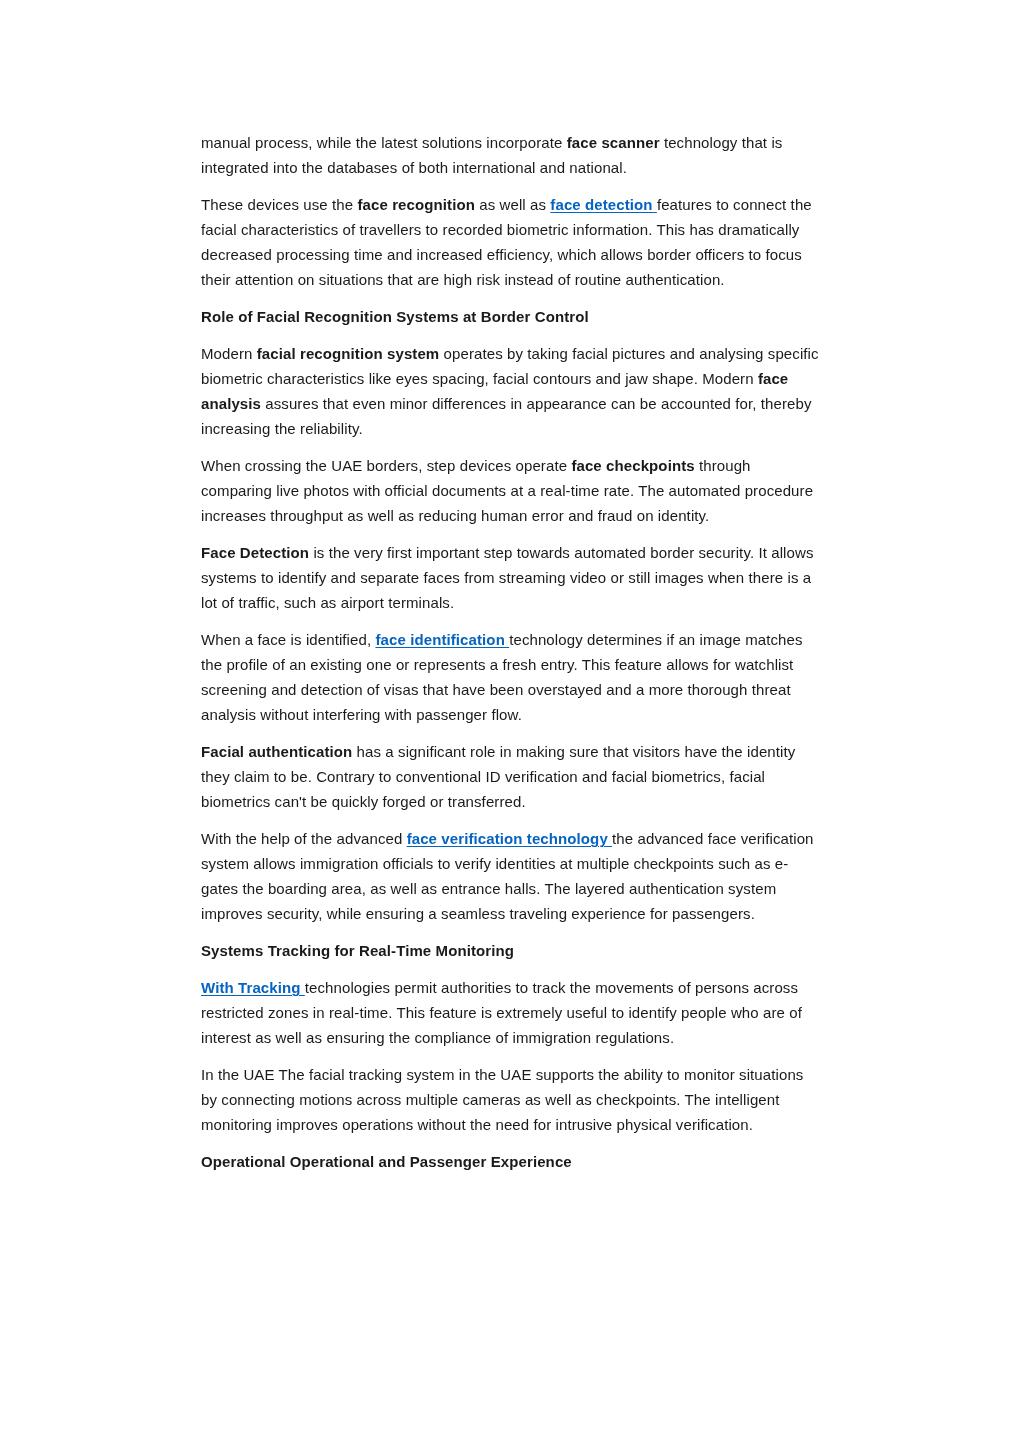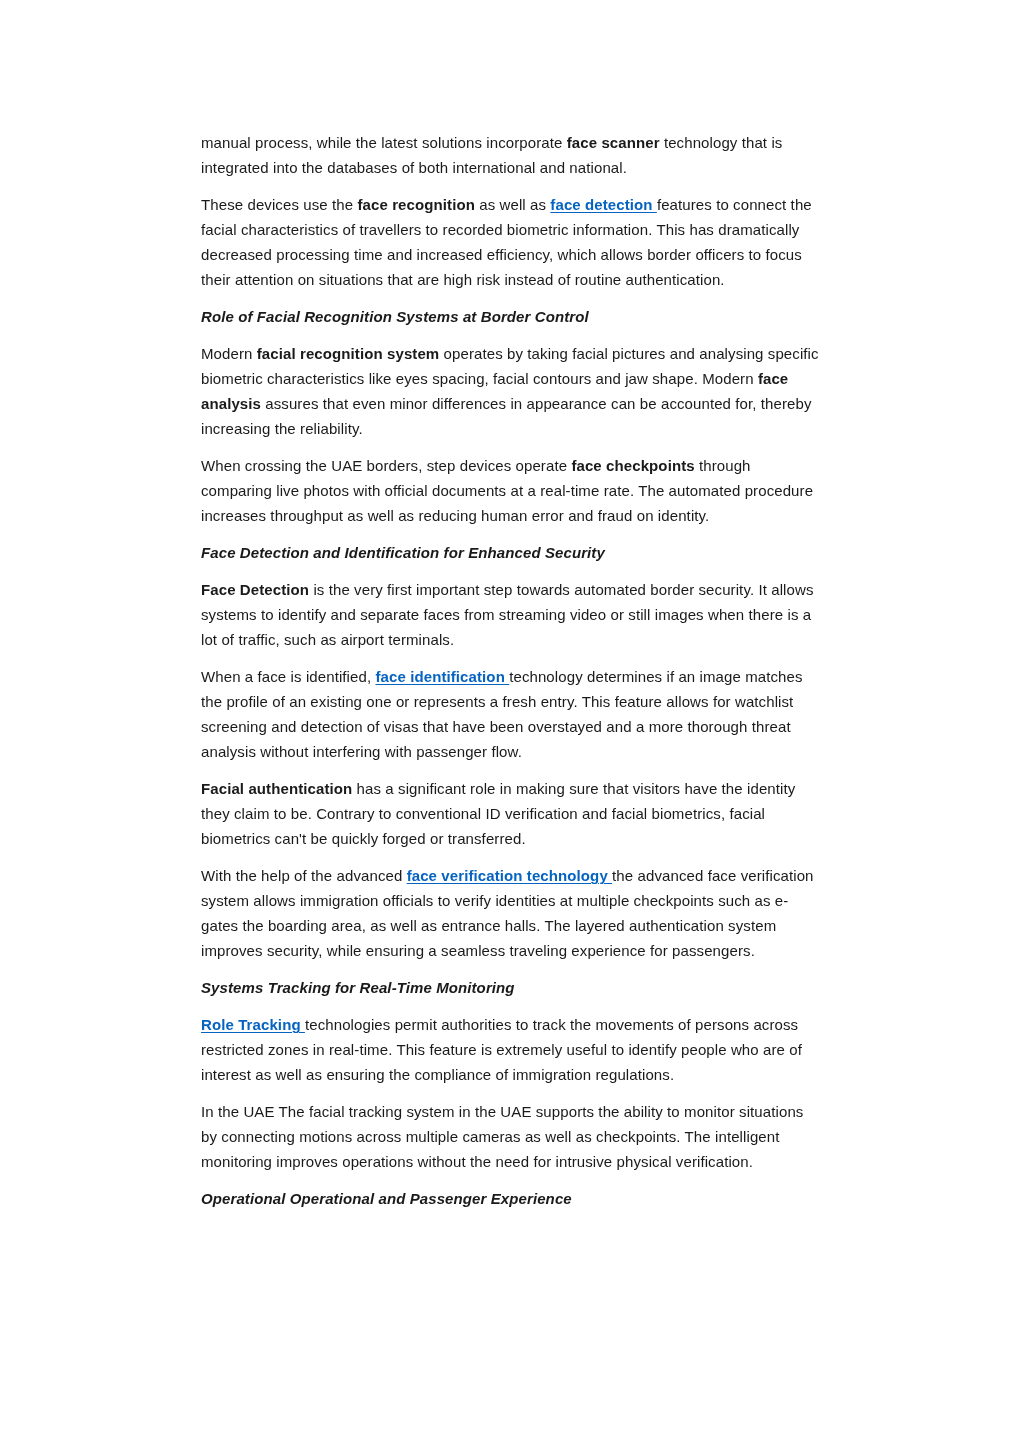--- a/index.html
+++ b/index.html
@@ -22,21 +22,20 @@
   }
   .doc-par, .doc-head {
     font-size: 15px;
     line-height: 25px;
     margin: 0 0 12px 0;
     font-weight: normal;
     letter-spacing: 0.1px;
   }
   .doc-head {
     font-weight: bold;
-    font-style: italic;
   }
   .bold {
     font-weight: bold;
   }
   a.doc-link {
     color: var(--link-color, #0563C1);
     font-weight: bold;
     text-decoration: underline;
     text-decoration-thickness: 1px;
     text-underline-offset: 2px;
@@ -46,23 +45,22 @@
 </head>
 <body>
 
 <div class="page">
   <div class="content">
     <p class="doc-par"><span>manual process, while the latest solutions incorporate </span><span class="bold">face scanner</span><span> technology that is integrated into the databases of both international and national.</span></p>
     <p class="doc-par"><span>These devices use the </span><span class="bold">face recognition</span><span> as well as </span><a href="#" class="doc-link">face detection </a><span>features to connect the facial characteristics of travellers to recorded biometric information. This has dramatically decreased processing time and increased efficiency, which allows border officers to focus their attention on situations that are high risk instead of routine authentication.</span></p>
     <h2 class="doc-head"><span class="bold">Role of Facial Recognition Systems at Border Control</span></h2>
     <p class="doc-par"><span>Modern </span><span class="bold">facial recognition system</span><span> operates by taking facial pictures and analysing specific biometric characteristics like eyes spacing, facial contours and jaw shape. Modern </span><span class="bold">face analysis</span><span> assures that even minor differences in appearance can be accounted for, thereby increasing the reliability.</span></p>
     <p class="doc-par"><span>When crossing the UAE borders, step devices operate </span><span class="bold">face checkpoints</span><span> through comparing live photos with official documents at a real-time rate. The automated procedure increases throughput as well as reducing human error and fraud on identity.</span></p>
-    <h2 class="doc-head"><span class="bold">Face Detection and Identification for Enhanced Security</span></h2>
     <p class="doc-par"><span class="bold">Face Detection</span><span> is the very first important step towards automated border security. It allows systems to identify and separate faces from streaming video or still images when there is a lot of traffic, such as airport terminals.</span></p>
     <p class="doc-par"><span>When a face is identified, </span><a href="#" class="doc-link">face identification </a><span>technology determines if an image matches the profile of an existing one or represents a fresh entry. This feature allows for watchlist screening and detection of visas that have been overstayed and a more thorough threat analysis without interfering with passenger flow.</span></p>
     <p class="doc-par"><span class="bold">Facial authentication</span><span> has a significant role in making sure that visitors have the identity they claim to be. Contrary to conventional ID verification and facial biometrics, facial biometrics can't be quickly forged or transferred.</span></p>
     <p class="doc-par"><span>With the help of the advanced </span><a href="#" class="doc-link">face verification technology </a><span>the advanced face verification system allows immigration officials to verify identities at multiple checkpoints such as e-gates the boarding area, as well as entrance halls. The layered authentication system improves security, while ensuring a seamless traveling experience for passengers.</span></p>
     <h2 class="doc-head"><span class="bold">Systems Tracking for Real-Time Monitoring</span></h2>
-    <p class="doc-par"><a href="#" class="doc-link">Role Tracking </a><span>technologies permit authorities to track the movements of persons across restricted zones in real-time. This feature is extremely useful to identify people who are of interest as well as ensuring the compliance of immigration regulations.</span></p>
+    <p class="doc-par"><a href="#" class="doc-link">With Tracking </a><span>technologies permit authorities to track the movements of persons across restricted zones in real-time. This feature is extremely useful to identify people who are of interest as well as ensuring the compliance of immigration regulations.</span></p>
     <p class="doc-par"><span>In the UAE The facial tracking system in the UAE supports the ability to monitor situations by connecting motions across multiple cameras as well as checkpoints. The intelligent monitoring improves operations without the need for intrusive physical verification.</span></p>
     <h2 class="doc-head"><span class="bold">Operational Operational and Passenger Experience</span></h2>
   </div>
 </div>
 
 </body></html>

